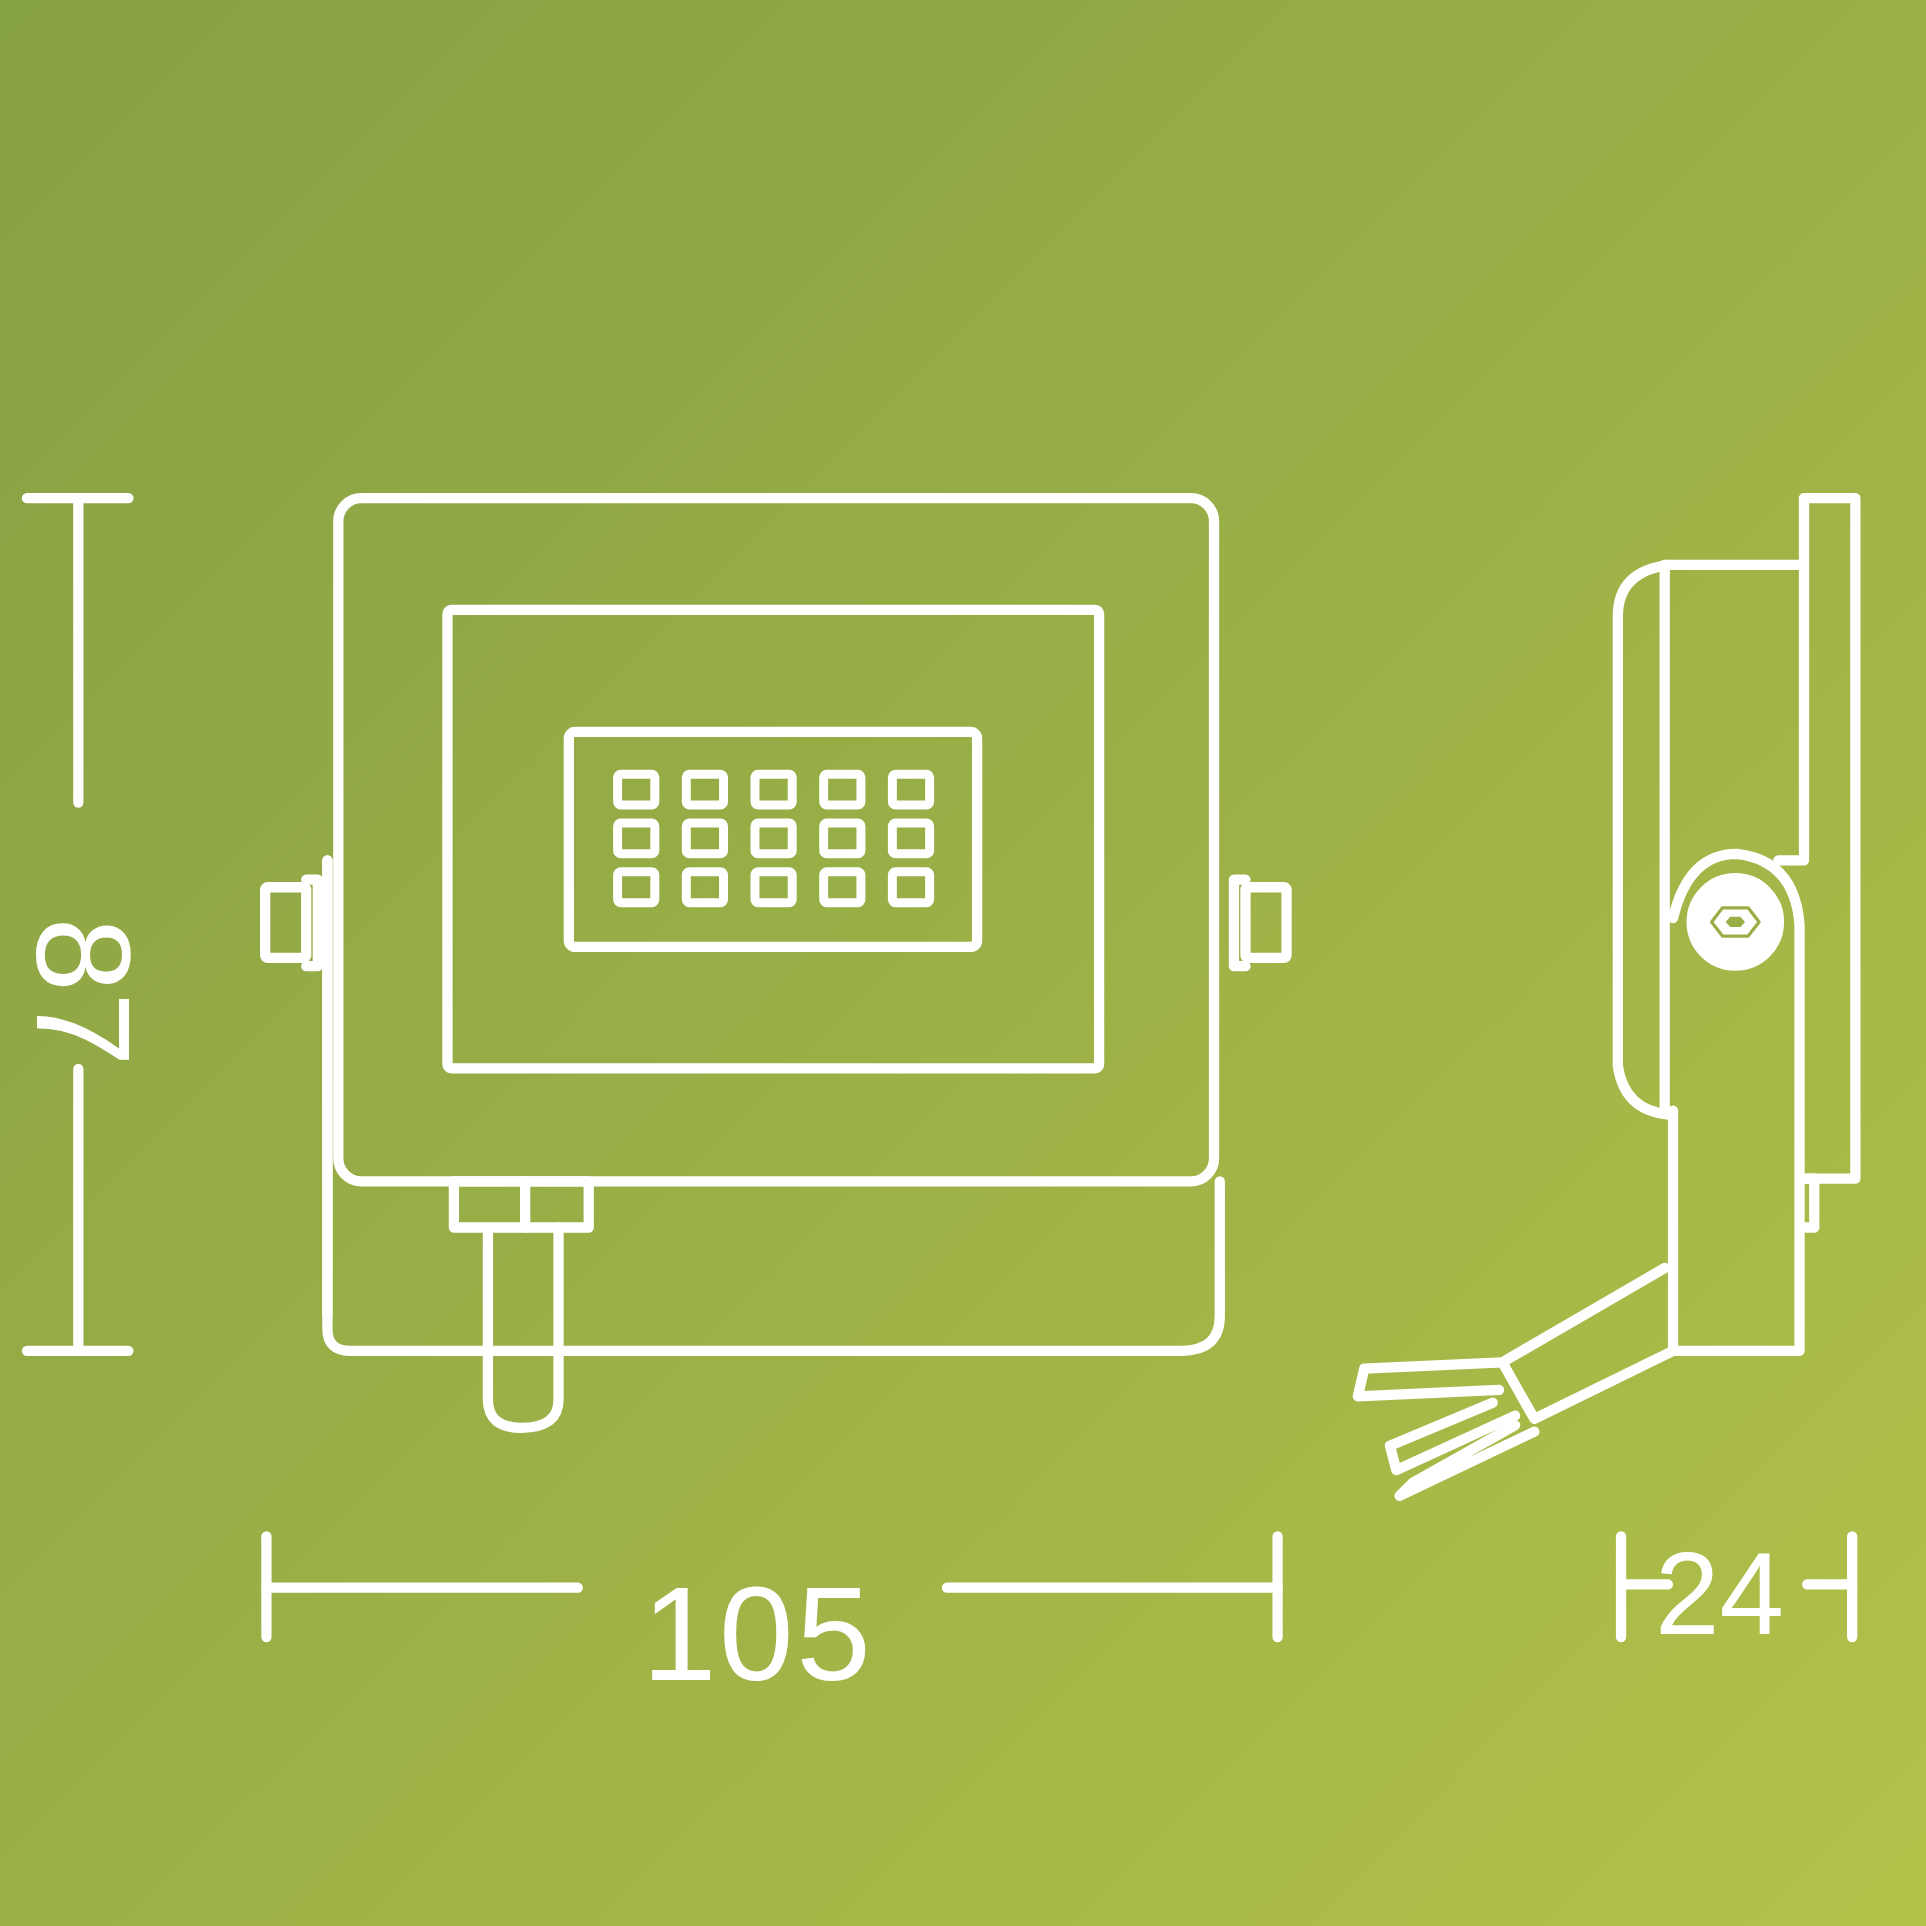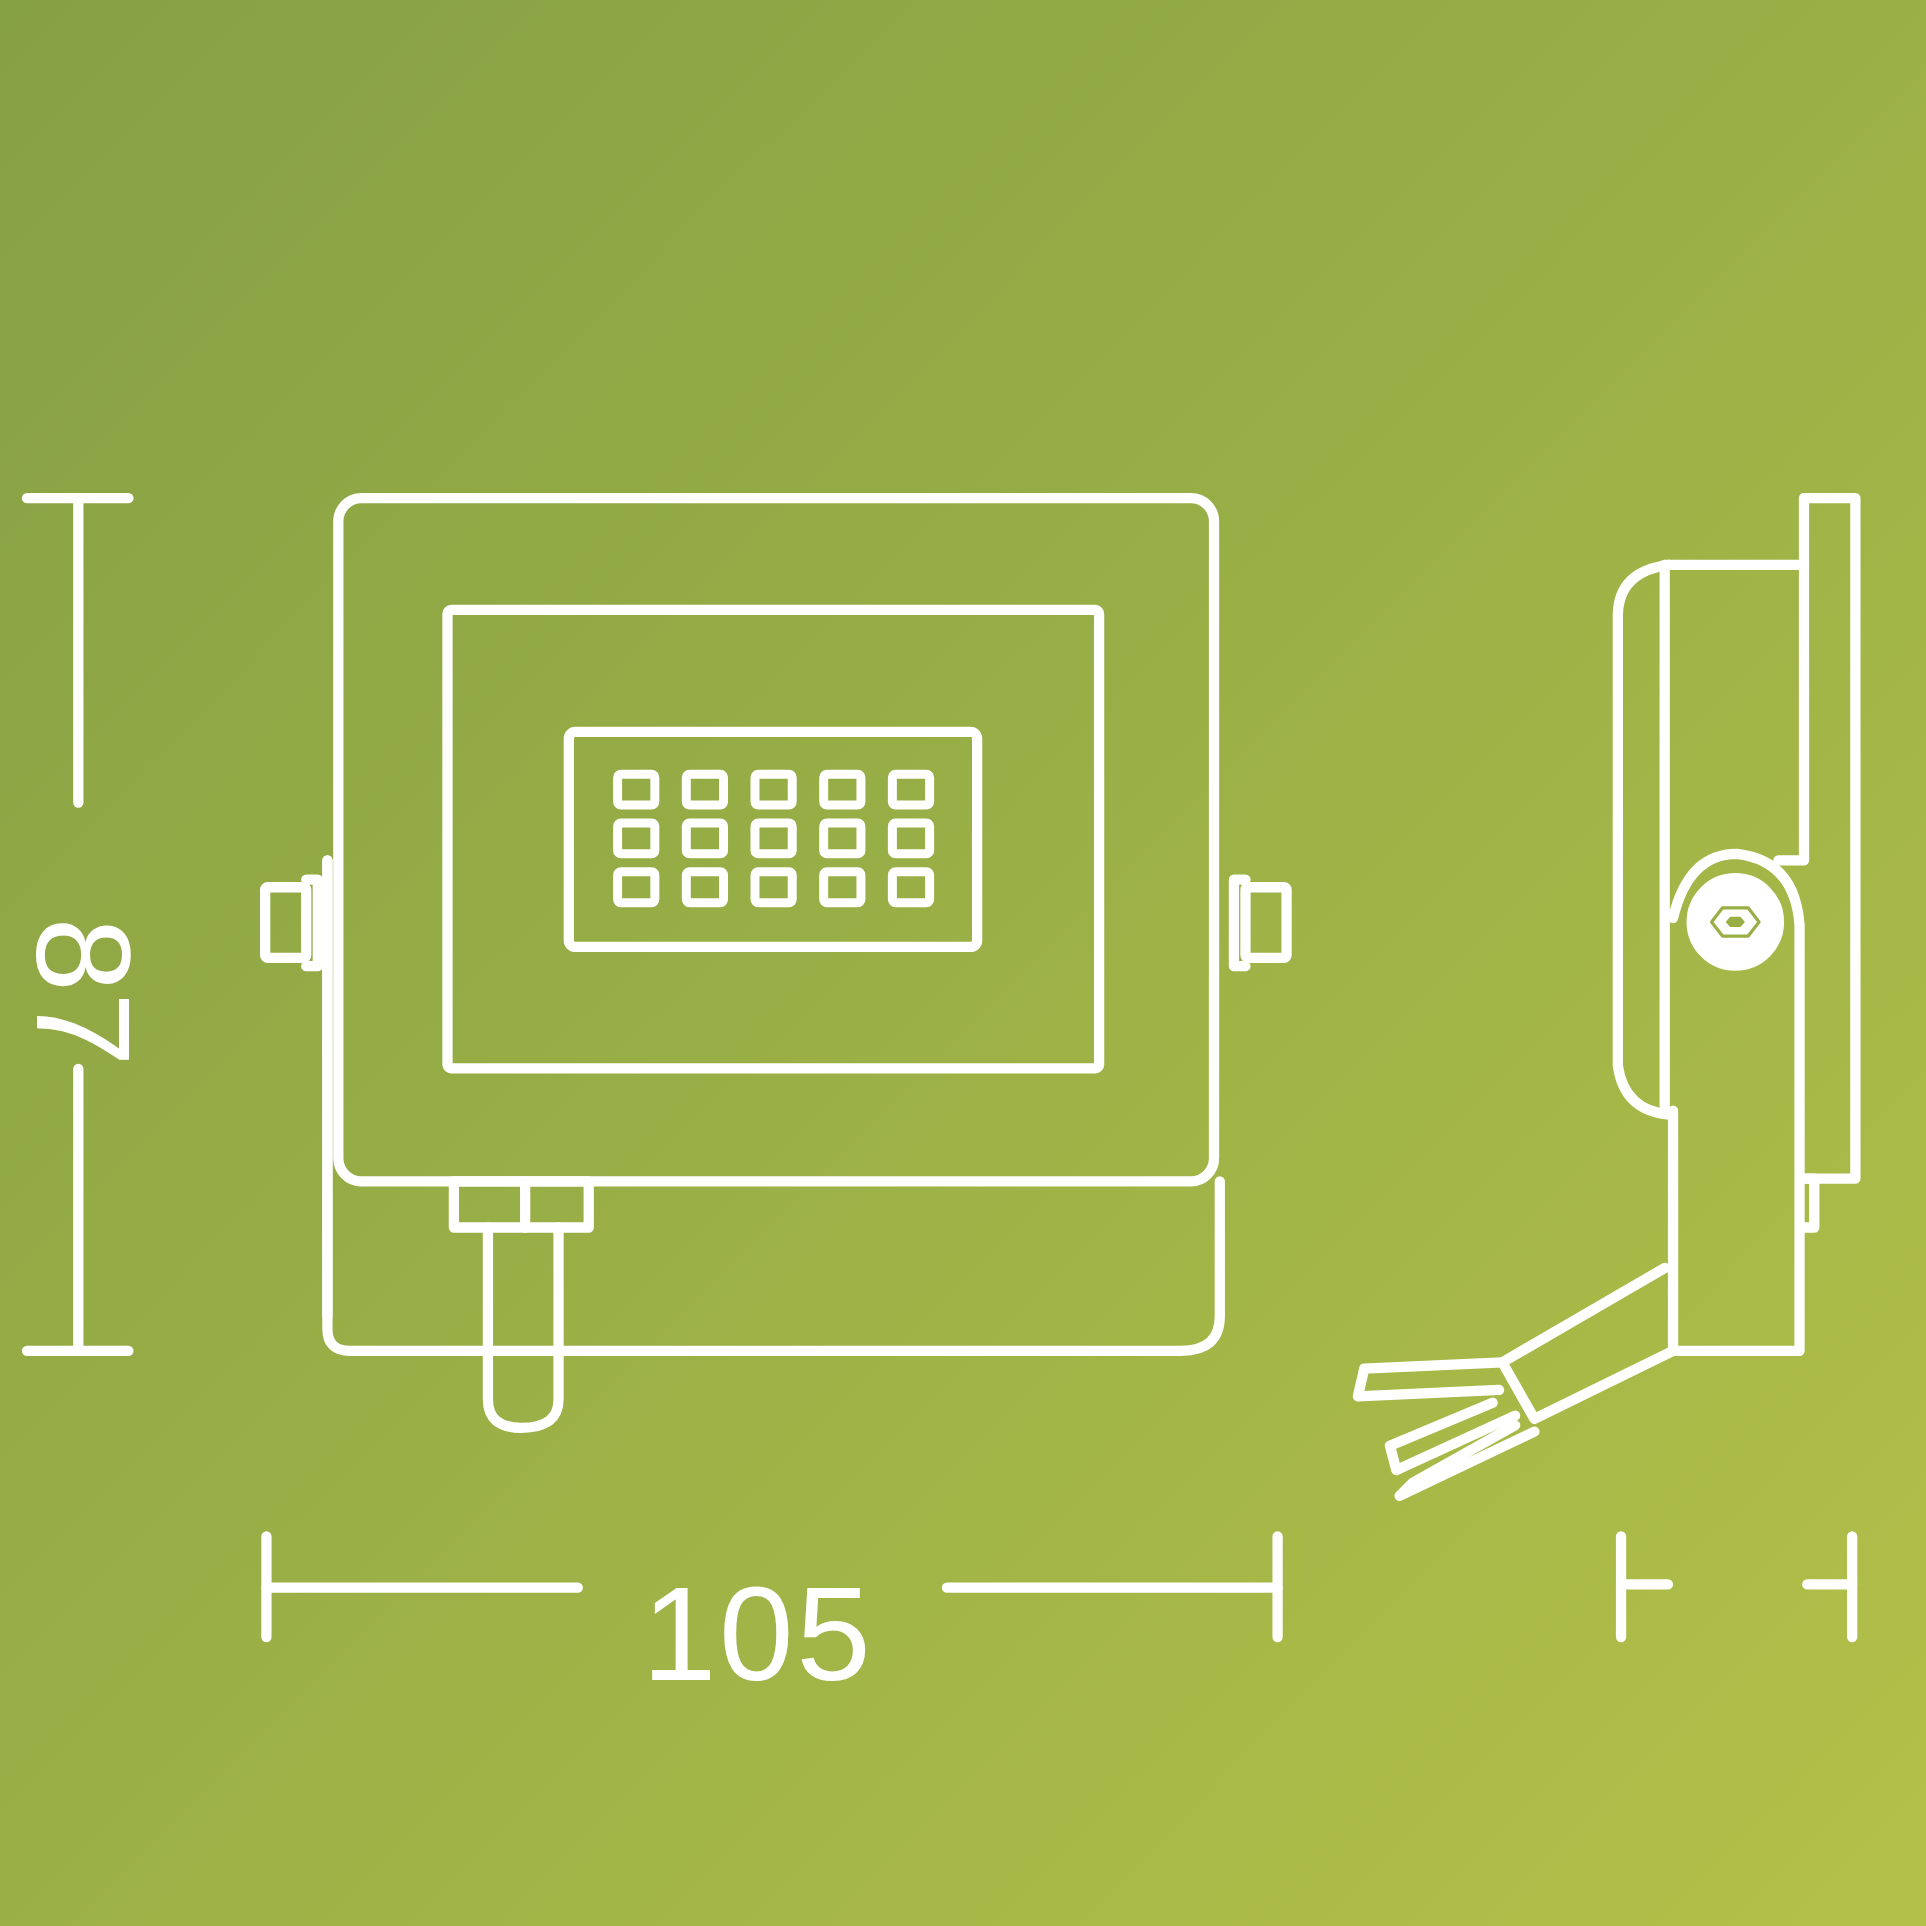--- a/index.html
+++ b/index.html
@@ -93,14 +93,15 @@
     <g>
       <line x1="2525" y1="2393" x2="2525" y2="2550"></line>
       <line x1="2525" y1="2468" x2="2598" y2="2468"></line>
       <line x1="2815" y1="2468" x2="2885" y2="2468"></line>
       <line x1="2885" y1="2393" x2="2885" y2="2550"></line>
     </g>
   </svg>
 
   <div class="dim-text dim-width">105</div>
   <div class="dim-text dim-height">87</div>
+  <div class="dim-text dim-depth">24</div>
 </div>
 
 
 </body></html>

